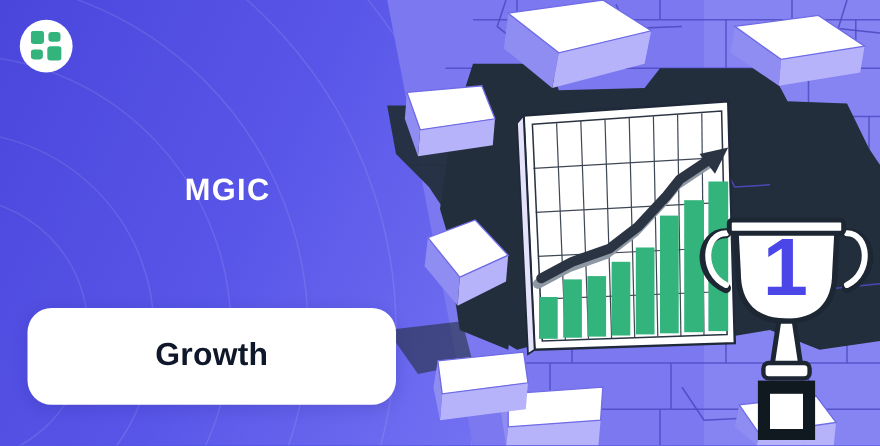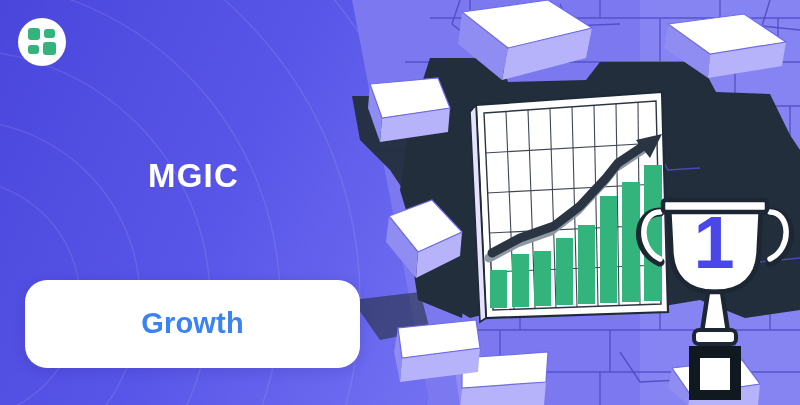--- a/index.html
+++ b/index.html
@@ -23,37 +23,37 @@
   .logo {
     position:absolute; left:18px; top:18px;
     width:48px; height:48px; border-radius:50%;
     background:#ffffff;
     display:flex; align-items:center; justify-content:center;
   }
   .logo svg { display:block; }
 
   
   .brand {
-    position:absolute; left:148px; top:157px;
-    font-size:33px; font-weight:bold; letter-spacing:1.2px;
+    position:absolute; left:168px; top:157px;
+    font-size:28px; font-weight:bold; letter-spacing:1.2px;
     color:#ffffff;
   }
 
   
   .card {
     position:absolute; left:25px; top:280px;
     width:335px; height:88px;
     background:#ffffff;
     border-radius:22px;
     display:flex; flex-direction:column;
     align-items:center; justify-content:center;
     box-shadow:0 3px 14px rgba(30,25,110,0.17);
   }
   .card .line {
-    color:#3b82f6;
+    color:#0f172a;
     font-size:29px; font-weight:bold;
     line-height:1.08;
     letter-spacing:0.2px;
   }
 
   
   .art { position:absolute; left:0; top:0; width:800px; height:405px; }
 </style>
 </head>
 <body>

